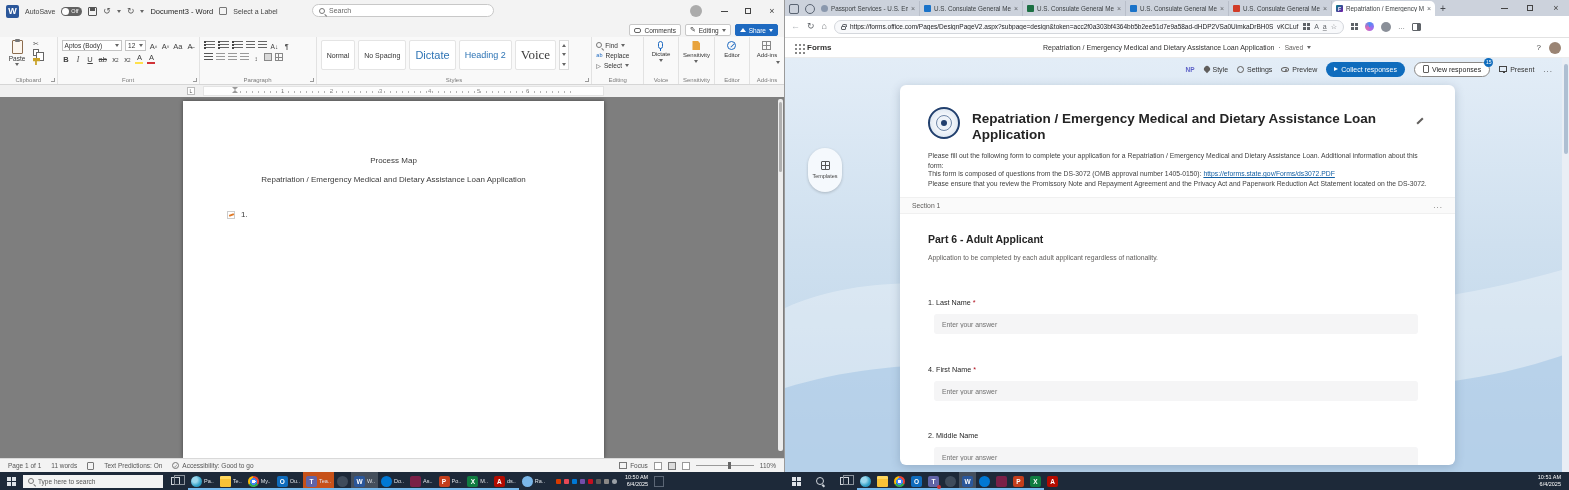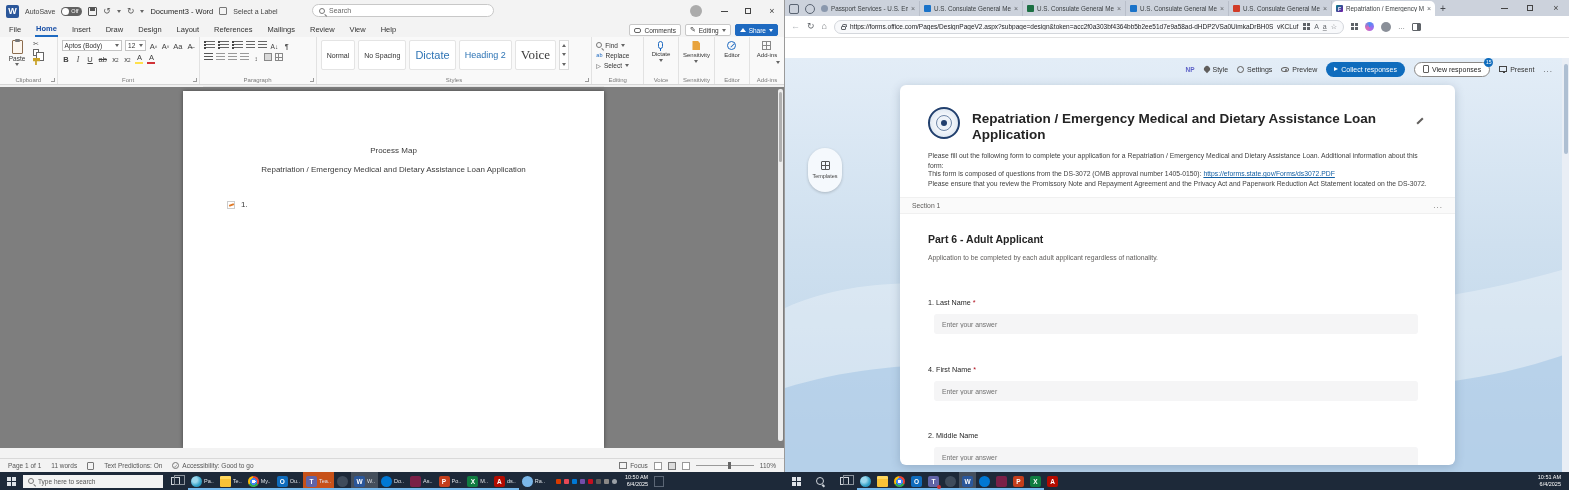--- a/index.html
+++ b/index.html
@@ -98,21 +98,21 @@
   .w-ruler{position:absolute;left:0;top:85px;width:100%;height:12px;background:#f0f0f0;}
   .tabsel{position:absolute;left:187px;top:2px;width:8px;height:8px;border:1px solid #bbb;background:#fff;font-size:5px;color:#555;display:flex;align-items:center;justify-content:center;}
   .ruler-strip{position:absolute;left:203px;top:1px;width:401px;height:10px;background:#fdfdfd;border:1px solid #e3e3e3;}
   .ruler-ticks{position:absolute;left:30px;right:30px;top:4px;height:2px;background:repeating-linear-gradient(90deg,#b5b5b5 0 1px,transparent 1px 6px);}
   .ruler-num{position:absolute;top:1px;font-size:6px;color:#8a8a8a;}
   .indents{position:absolute;left:28px;top:0;display:flex;flex-direction:column;gap:0px;}
   .indents i{display:block;width:0;height:0;border-left:3px solid transparent;border-right:3px solid transparent;}
   .ind-t{border-top:3px solid #9a9a9a;}
   .ind-b{border-bottom:3px solid #9a9a9a;}
 
-  .w-doc{position:absolute;left:0;top:87px;width:100%;height:361px;background:#7e7e7e;overflow:hidden;}
+  .w-doc{position:absolute;left:0;top:97px;width:100%;height:361px;background:#7e7e7e;overflow:hidden;}
   .page{position:absolute;left:183px;top:4px;width:421px;height:357px;background:#fff;box-shadow:0 0 4px rgba(0,0,0,.45);}
   .doc-line{font-size:8px;color:#3b3b3b;text-align:center;}
   .autocorrect-ic{width:8px;height:8px;border:1px solid #ccc;background:#fff;position:relative;}
   .autocorrect-ic:after{content:"";position:absolute;left:1px;top:2px;width:5px;height:2px;background:#e07a28;transform:rotate(-20deg);}
   .w-scroll{position:absolute;right:1px;top:2px;width:5px;height:352px;background:#ececec;border-radius:2px;}
   .w-thumb{position:absolute;left:1px;top:3px;width:3px;height:70px;background:#b0b0b0;border-radius:2px;}
 
   .w-status{position:absolute;left:0;top:458px;width:100%;height:14px;background:#f3f3f3;border-top:1px solid #d9d9d9;display:flex;align-items:center;font-size:6.5px;color:#555;}
   .ws-left{display:flex;align-items:center;gap:10px;padding-left:8px;}
   .ws-right{margin-left:auto;display:flex;align-items:center;gap:6px;padding-right:8px;}
@@ -274,33 +274,20 @@
           </span>
         <span class="wbtn">
             <span class="max-g"></span>
           </span>
         <span class="wbtn">
             <span class="close-g">×</span>
           </span>
       </div>
     </div>
 
-    <div class="w-menus">
-      <span class="w-menu-item">File</span>
-      <span class="w-menu-item active">Home</span>
-      <span class="w-menu-item">Insert</span>
-      <span class="w-menu-item">Draw</span>
-      <span class="w-menu-item">Design</span>
-      <span class="w-menu-item">Layout</span>
-      <span class="w-menu-item">References</span>
-      <span class="w-menu-item">Mailings</span>
-      <span class="w-menu-item">Review</span>
-      <span class="w-menu-item">View</span>
-      <span class="w-menu-item">Help</span>
-    </div>
     <div class="w-collab">
       <span class="cbtn">
           <span class="bubble"></span>
           <span>Comments</span>
         </span>
       <span class="cbtn">
           <span style="font-size:7px;">✎</span>
           <span>Editing</span>
           <span class="caret"></span>
         </span>
@@ -592,20 +579,33 @@
         <span class="pill-ic">a̲</span>
         <span class="pill-ic">☆</span>
       </div>
       <span class="grid-ic"></span>
       <span class="copilot-ic"></span>
       <span class="b-avatar"></span>
       <span class="nav-g" style="font-size:7px;">…</span>
       <span class="sidebar-ic"></span>
     </div>
 
+    <div class="b-appbar">
+      <span class="waffle"></span>
+      <span class="forms-name">Forms</span>
+      <div class="ab-center">
+        <span class="ab-title">Repatriation / Emergency Medical and Dietary Assistance Loan Application</span>
+        <span class="ab-saved">Saved</span>
+        <span class="caret"></span>
+      </div>
+      <div class="ab-right">
+        <span class="help-q">?</span>
+        <span class="forms-avatar"></span>
+      </div>
+    </div>
 
     <div class="b-content">
       <svg class="waves" width="784" height="414" viewBox="0 0 784 414">
         <path d="M0,250 C180,170 400,320 784,210 L784,414 L0,414 Z" fill="rgba(255,255,255,0.30)"></path>
         <path d="M0,330 C240,255 520,390 784,295 L784,414 L0,414 Z" fill="rgba(160,195,228,0.55)"></path>
       </svg>
 
       <div class="b-actions">
         <span class="np-txt">NP</span>
         <span class="act-item">

